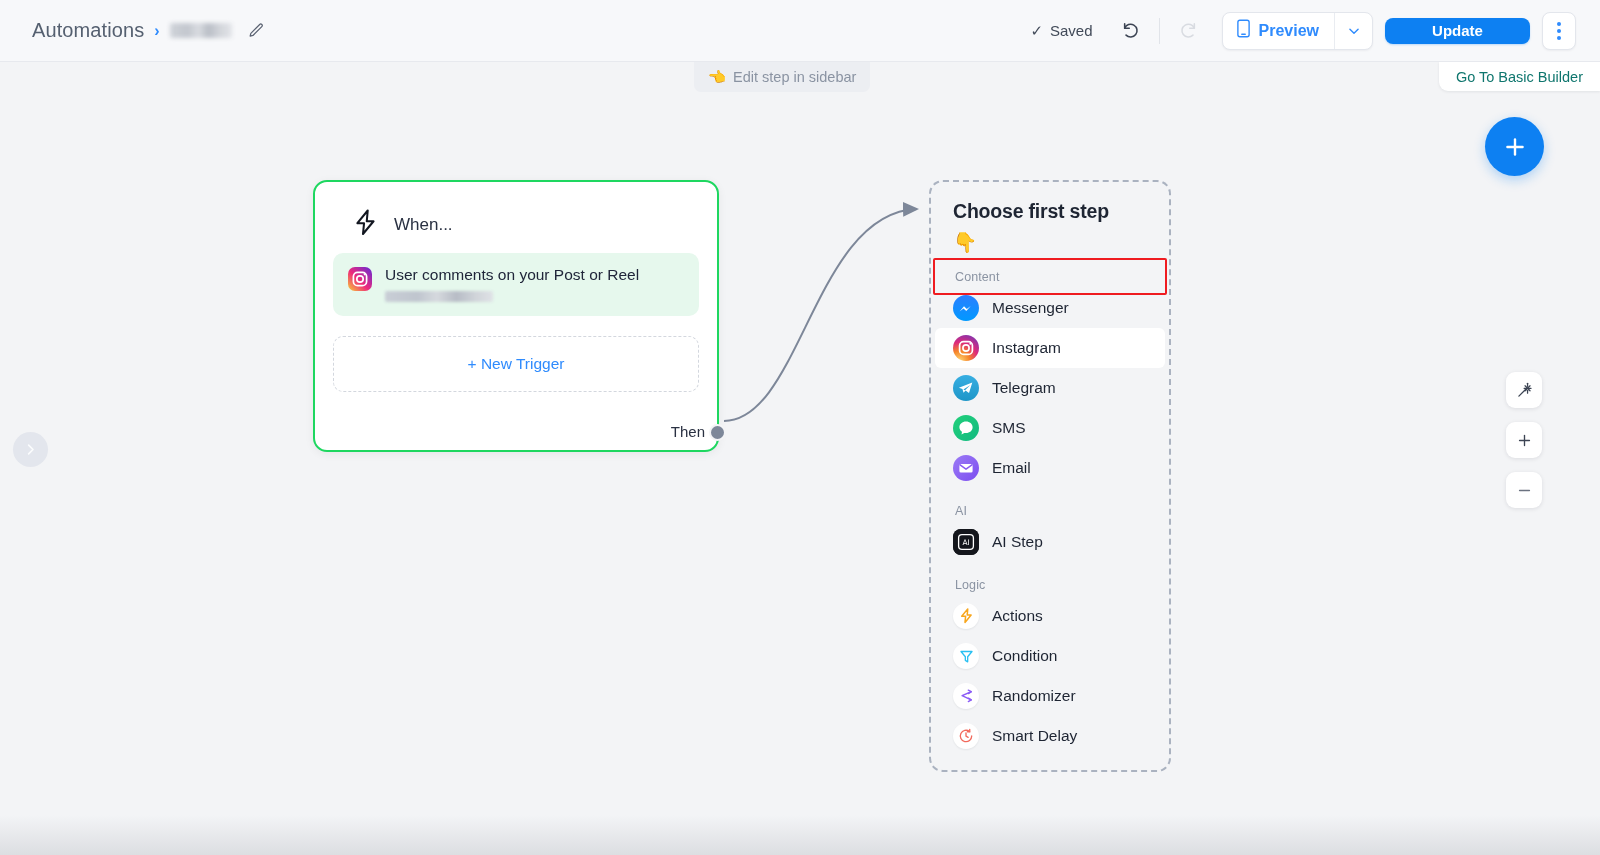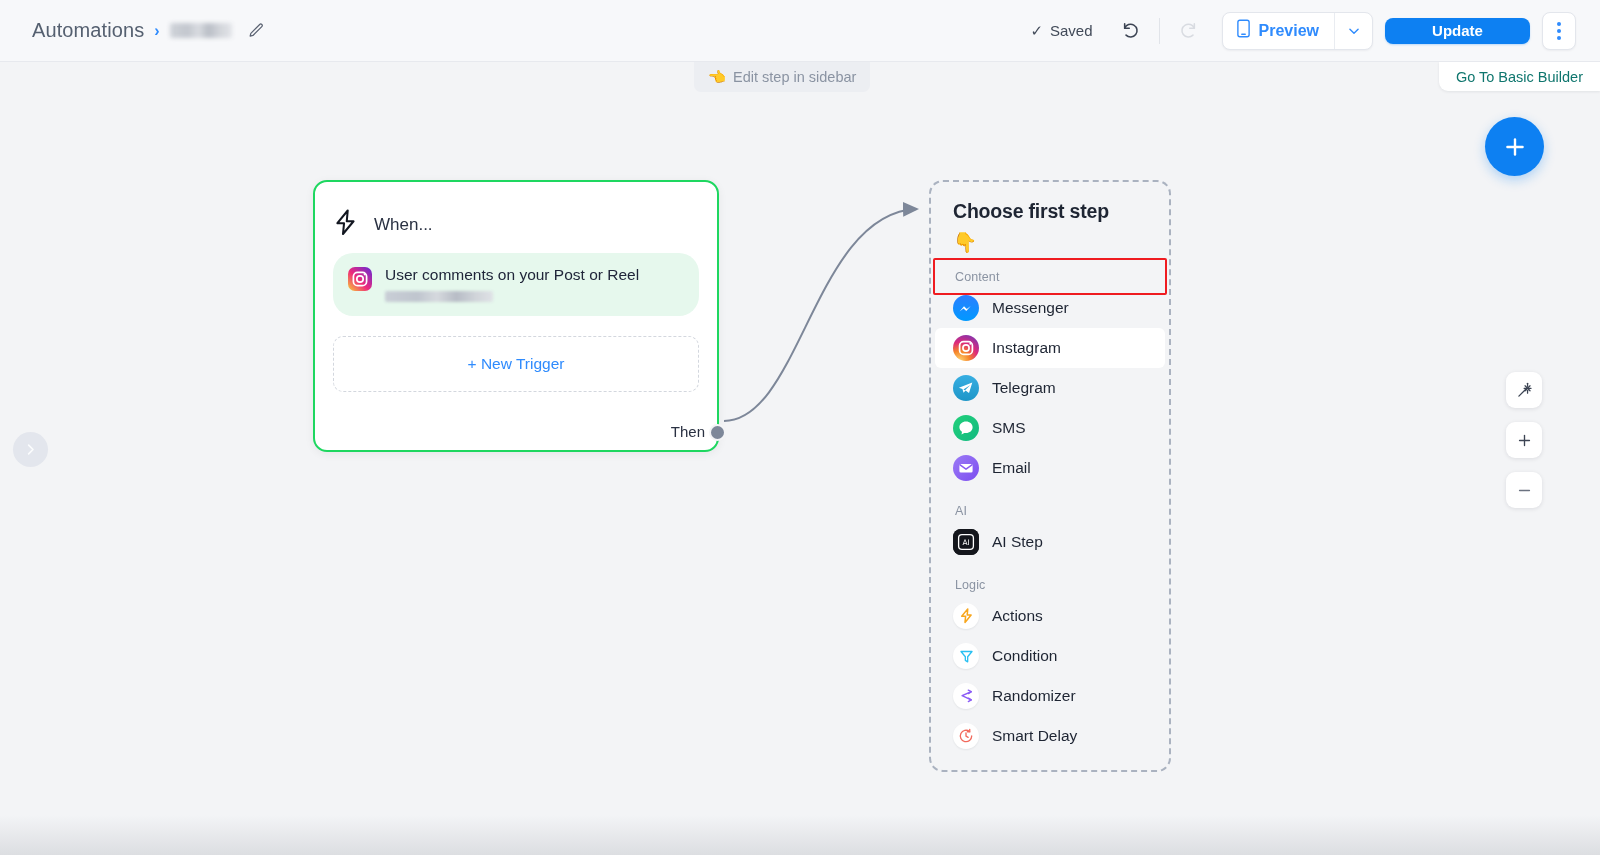--- a/index.html
+++ b/index.html
@@ -80,24 +80,24 @@
   
   #canvas { position: absolute; top: 62px; left: 0; width: 1600px; height: 793px; overflow: hidden; }
   #edge-svg { position: absolute; top: 0; left: 0; width: 1600px; height: 793px; pointer-events: none; }
 
   
   #trigger-card {
     position: absolute; left: 313px; top: 118px; width: 406px; height: 272px;
     background: #fff; border: 2px solid #1ed760; border-radius: 14px;
     box-shadow: 0 2px 10px rgba(16,24,40,.06);
   }
-  .when-row { display: flex; align-items: center; gap: 15px; padding: 24px 0 0 18px; height: 62px; }
+  .when-row { display: flex; align-items: center; gap: 15px; padding: 24px 0 0 18px; height: 62px; margin-left: 20px; }
   .when-row .when-label { font-size: 17px; color: #2a3142; }
   .trigger-pill {
-    margin: 9px 18px 0 18px; background: #e6f8ed; border-radius: 20px;
+    margin: 9px 18px 0 18px; background: #e6f8ed; border-radius: 10px;
     padding: 13px 14px 14px 14px; display: flex; gap: 12px;
   }
   .trigger-pill .tp-text { display: flex; flex-direction: column; gap: 8px; }
   .trigger-pill .tp-title { font-size: 15.5px; color: #20263a; line-height: 1.1; }
   .tp-redacted {
     width: 108px; height: 11px; border-radius: 2px;
     background: linear-gradient(90deg,#c9ced6 0%,#bfc5ce 30%,#d6d9de 48%,#b7bcc5 66%,#d0d4d9 84%,#dfe2e6 100%);
     filter: blur(1.8px);
   }
   .new-trigger {

